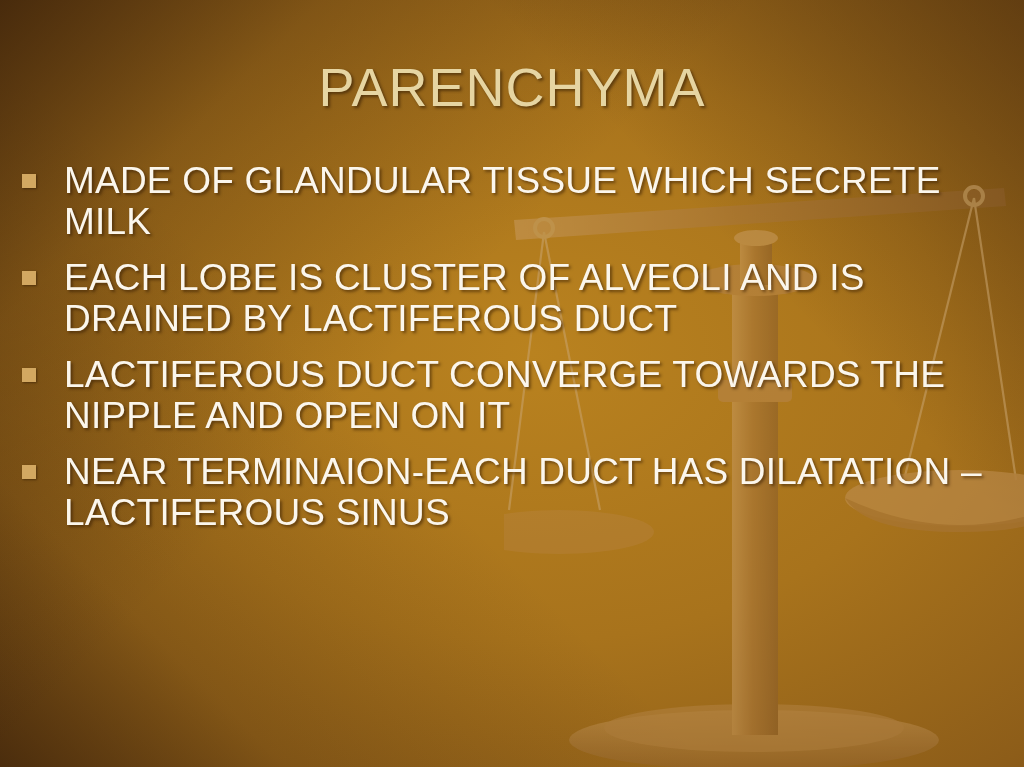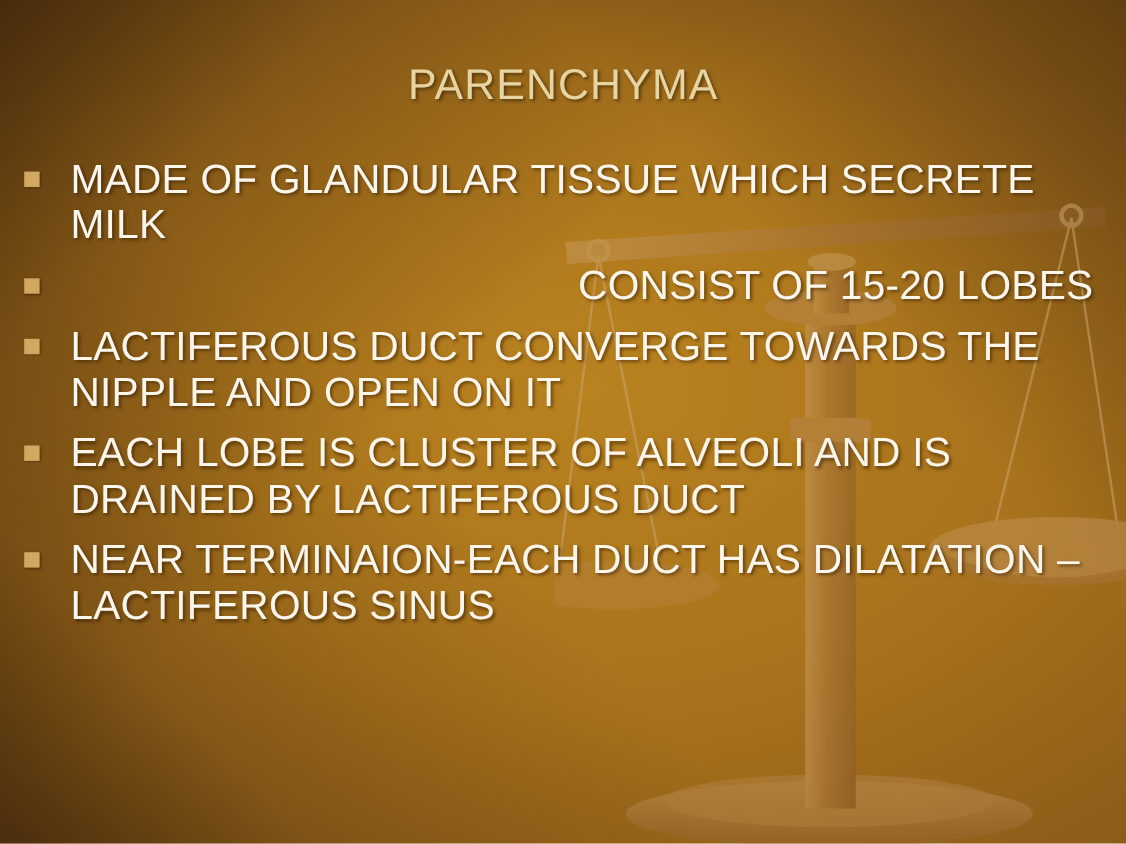--- a/index.html
+++ b/index.html
@@ -49,21 +49,21 @@
     z-index: 3;
     width: 100%;
     height: 100%;
     box-sizing: border-box;
     padding: 0;
   }
 
   .slide-title {
     text-align: center;
     color: #e6d5a2;
-    font-size: 39px;
+    font-size: 54px;
     letter-spacing: 1px;
     font-weight: normal;
     margin: 0;
     padding-top: 56px;
     text-shadow: 2px 2px 3px rgba(40,20,0,0.55);
   }
 
   .bullet-list {
     list-style: none;
     margin: 42px 0 0 0;
@@ -144,29 +144,25 @@
   <div class="content">
     <h1 class="slide-title">PARENCHYMA</h1>
 
     <ul class="bullet-list">
       <li class="bullet-item">
         <span class="bullet-marker"></span>
         <span class="bullet-text">MADE OF GLANDULAR TISSUE WHICH SECRETE MILK</span>
       </li>
       <li class="bullet-item">
         <span class="bullet-marker"></span>
-        <span class="bullet-text">CONSIST OF 15-20 LOBES</span>
+        <span class="bullet-text">EACH LOBE IS CLUSTER OF ALVEOLI AND IS DRAINED BY LACTIFEROUS DUCT</span>
       </li>
       <li class="bullet-item">
         <span class="bullet-marker"></span>
         <span class="bullet-text">LACTIFEROUS DUCT CONVERGE TOWARDS THE  NIPPLE AND OPEN ON IT</span>
-      </li>
-      <li class="bullet-item">
-        <span class="bullet-marker"></span>
-        <span class="bullet-text">EACH LOBE IS CLUSTER OF ALVEOLI AND IS DRAINED BY LACTIFEROUS DUCT</span>
       </li>
       <li class="bullet-item">
         <span class="bullet-marker"></span>
         <span class="bullet-text">NEAR TERMINAION-EACH DUCT HAS DILATATION –LACTIFEROUS SINUS</span>
       </li>
     </ul>
   </div>
 </div>
 
 </body></html>

